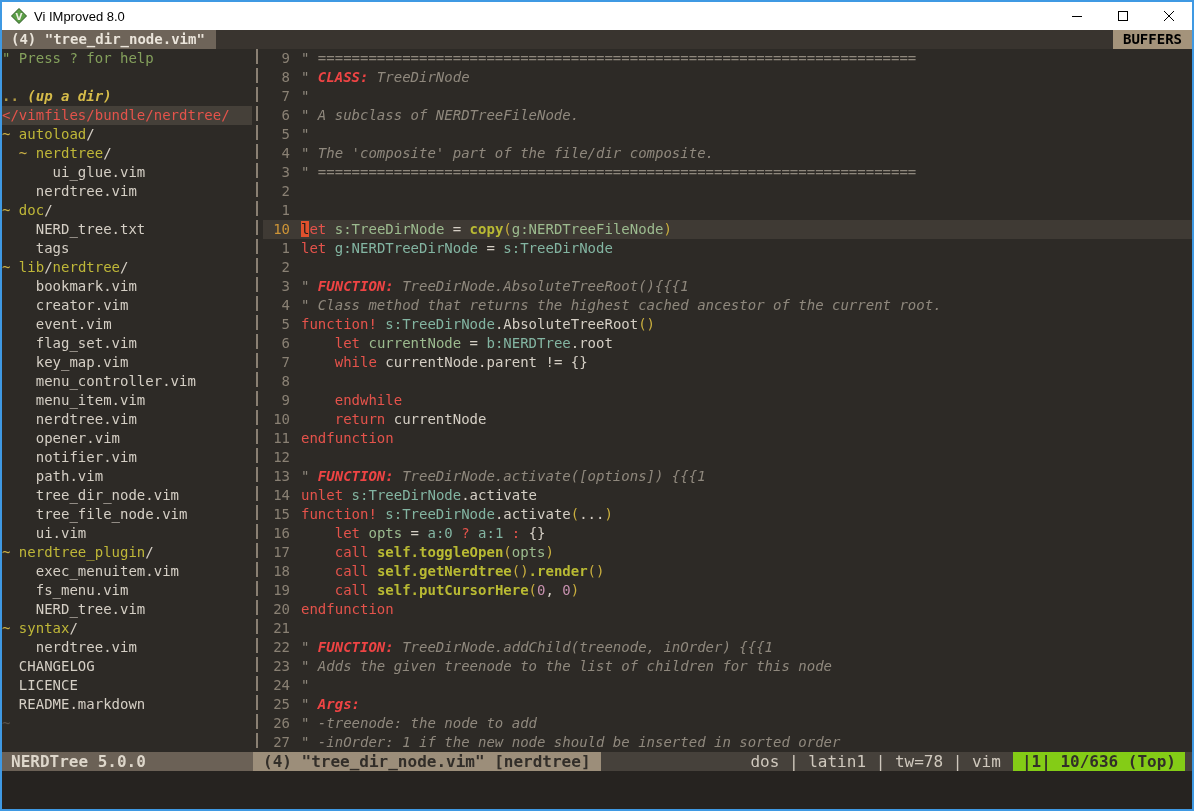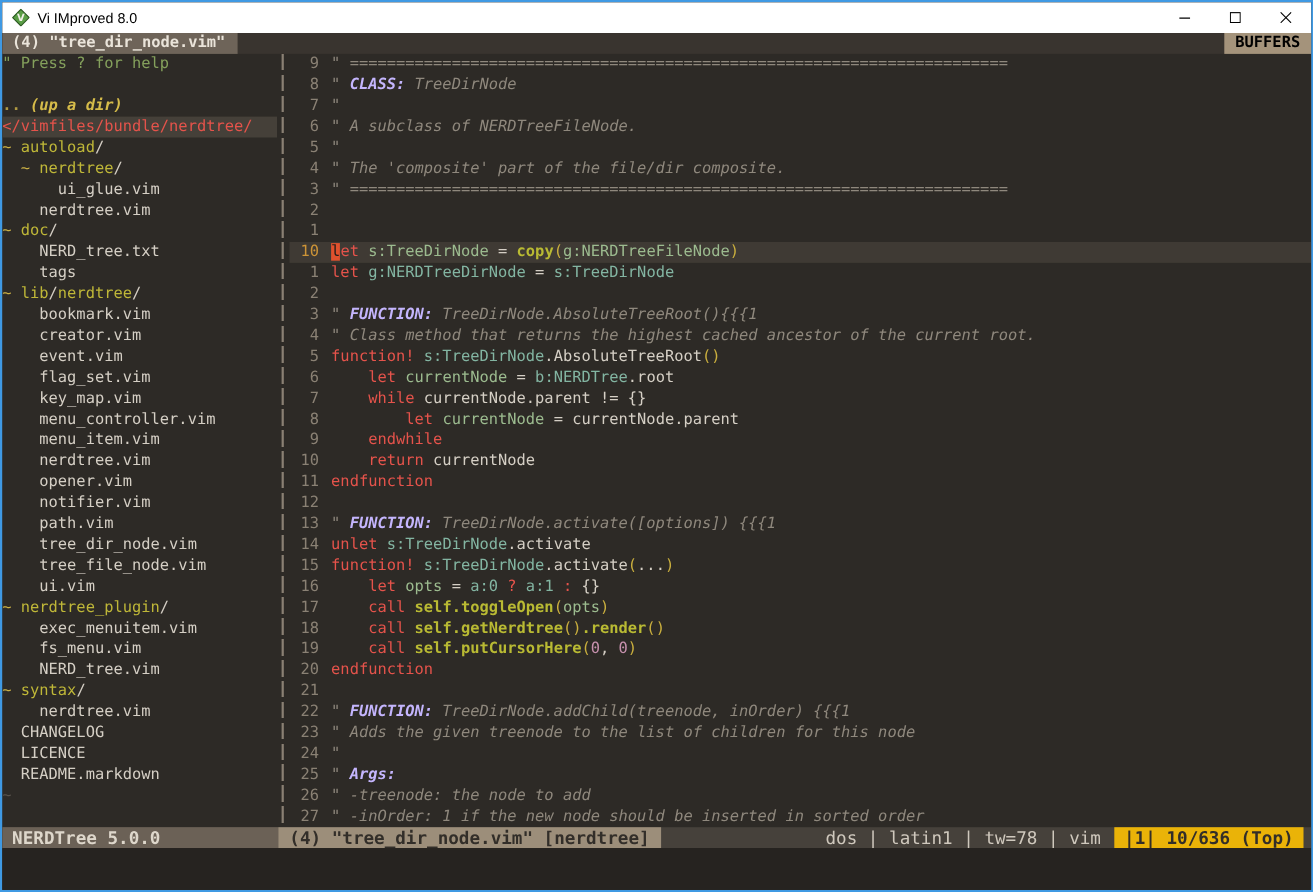--- a/index.html
+++ b/index.html
@@ -29,21 +29,21 @@
     background:repeating-linear-gradient(180deg,#8a8073 0px,#8a8073 15px,rgba(0,0,0,0) 15px,rgba(0,0,0,0) 19px);}
   .editor{flex:1;overflow:hidden;}
   .row{height:19px;display:flex;white-space:pre;}
   .row.hl{background:#454039;}
   .row.curline{background:#3f3a34;}
   .lnum{flex:0 0 27px;text-align:right;color:#8a8174;margin-right:11px;}
   .cur-lnum{color:#cd9437;}
   .toks{white-space:pre;}
   
   .cm{color:#8f887d;font-style:italic;}
-  .cmb{color:#c4b5fd;font-style:italic;font-weight:bold;margin-top:28px;}
+  .cmb{color:#ef4444;font-style:italic;font-weight:bold;margin-top:28px;}
   .kw{color:#e5534b;}
   .id{color:#9cbb8f;}
   .tid{color:#83b5a2;}
   .fn{color:#b9ba33;font-weight:bold;}
   .br{color:#c9ae3e;}
   .pu{color:#c791ae;}
   .fg{color:#d5cfc5;}
   .cur{background:#e0512d;color:#1f1c19;}
   
   .help{color:#84a05c;}
@@ -53,21 +53,21 @@
   .tilde{color:#c9af45;}
   .dir{color:#bfb738;font-weight:normal;}
   .file{color:#d5cfc5;}
   .nbt{color:#57514a;}
   
   .statusline{flex:0 0 19px;display:flex;background:#46413b;font-size:16px;line-height:19px;}
   .st-left{flex:0 0 251px;box-sizing:border-box;background:#6b6156;color:#ded7cb;font-weight:bold;padding-left:9px;white-space:pre;}
   .st-buf{background:#9c8e7a;color:#322e29;font-weight:bold;padding:0 10px;white-space:pre;}
   .st-fill{flex:1;}
   .st-info{color:#cfc8bd;padding-right:12px;white-space:pre;}
-  .st-pos{background:#eab308;color:#322e29;font-weight:bold;padding:0 9px;white-space:pre;}
+  .st-pos{background:#84cc16;color:#322e29;font-weight:bold;padding:0 9px;white-space:pre;}
   .st-end{flex:0 0 7px;}
   
   .cmdline{flex:1;background:#262320;}
 </style>
 </head>
 <body>
 
 <div class="window">
 
   <div class="titlebar">
@@ -155,21 +155,21 @@
         <div class="row"><span class="lnum">2</span><span class="toks"></span></div>
         <div class="row"><span class="lnum">1</span><span class="toks"></span></div>
         <div class="row curline"><span class="lnum cur-lnum">10</span><span class="toks"><span class="cur">l</span><span class="kw">et</span><span class="fg"> </span><span class="id">s:TreeDirNode</span><span class="fg"> = </span><span class="fn">copy</span><span class="br">(</span><span class="id">g:NERDTreeFileNode</span><span class="br">)</span></span></div>
         <div class="row"><span class="lnum">1</span><span class="toks"><span class="kw">let</span><span class="fg"> </span><span class="tid">g:NERDTreeDirNode</span><span class="fg"> = </span><span class="tid">s:TreeDirNode</span></span></div>
         <div class="row"><span class="lnum">2</span><span class="toks"></span></div>
         <div class="row"><span class="lnum">3</span><span class="toks"><span class="cm">" </span><span class="cmb">FUNCTION:</span><span class="cm"> TreeDirNode.AbsoluteTreeRoot(){{{1</span></span></div>
         <div class="row"><span class="lnum">4</span><span class="toks"><span class="cm">" Class method that returns the highest cached ancestor of the current root.</span></span></div>
         <div class="row"><span class="lnum">5</span><span class="toks"><span class="kw">function!</span><span class="fg"> </span><span class="tid">s:TreeDirNode</span><span class="fg">.AbsoluteTreeRoot</span><span class="br">()</span></span></div>
         <div class="row"><span class="lnum">6</span><span class="toks"><span class="fg">    </span><span class="kw">let</span><span class="fg"> </span><span class="id">currentNode</span><span class="fg"> = </span><span class="tid">b:NERDTree</span><span class="fg">.root</span></span></div>
         <div class="row"><span class="lnum">7</span><span class="toks"><span class="fg">    </span><span class="kw">while</span><span class="fg"> currentNode.parent != {}</span></span></div>
-        <div class="row"><span class="lnum">8</span><span class="toks"><span class="fg">        </span><span class="kw">let</span><span class="fg"> </span><span class="id">currentNode</span><span class="fg"> = currentNode.parent</span></span></div>
+        <div class="row"><span class="lnum">8</span></div>
         <div class="row"><span class="lnum">9</span><span class="toks"><span class="fg">    </span><span class="kw">endwhile</span></span></div>
         <div class="row"><span class="lnum">10</span><span class="toks"><span class="fg">    </span><span class="kw">return</span><span class="fg"> currentNode</span></span></div>
         <div class="row"><span class="lnum">11</span><span class="toks"><span class="kw">endfunction</span></span></div>
         <div class="row"><span class="lnum">12</span><span class="toks"></span></div>
         <div class="row"><span class="lnum">13</span><span class="toks"><span class="cm">" </span><span class="cmb">FUNCTION:</span><span class="cm"> TreeDirNode.activate([options]) {{{1</span></span></div>
         <div class="row"><span class="lnum">14</span><span class="toks"><span class="kw">unlet</span><span class="fg"> </span><span class="tid">s:TreeDirNode</span><span class="fg">.activate</span></span></div>
         <div class="row"><span class="lnum">15</span><span class="toks"><span class="kw">function!</span><span class="fg"> </span><span class="tid">s:TreeDirNode</span><span class="fg">.activate</span><span class="br">(</span><span class="fg">...</span><span class="br">)</span></span></div>
         <div class="row"><span class="lnum">16</span><span class="toks"><span class="fg">    </span><span class="kw">let</span><span class="fg"> </span><span class="id">opts</span><span class="fg"> = </span><span class="tid">a:0</span><span class="kw"> ? </span><span class="tid">a:1</span><span class="kw"> : </span><span class="fg">{}</span></span></div>
         <div class="row"><span class="lnum">17</span><span class="toks"><span class="fg">    </span><span class="kw">call</span><span class="fg"> </span><span class="fn">self.toggleOpen</span><span class="br">(</span><span class="id">opts</span><span class="br">)</span></span></div>
         <div class="row"><span class="lnum">18</span><span class="toks"><span class="fg">    </span><span class="kw">call</span><span class="fg"> </span><span class="fn">self.getNerdtree</span><span class="br">()</span><span class="fn">.render</span><span class="br">()</span></span></div>

